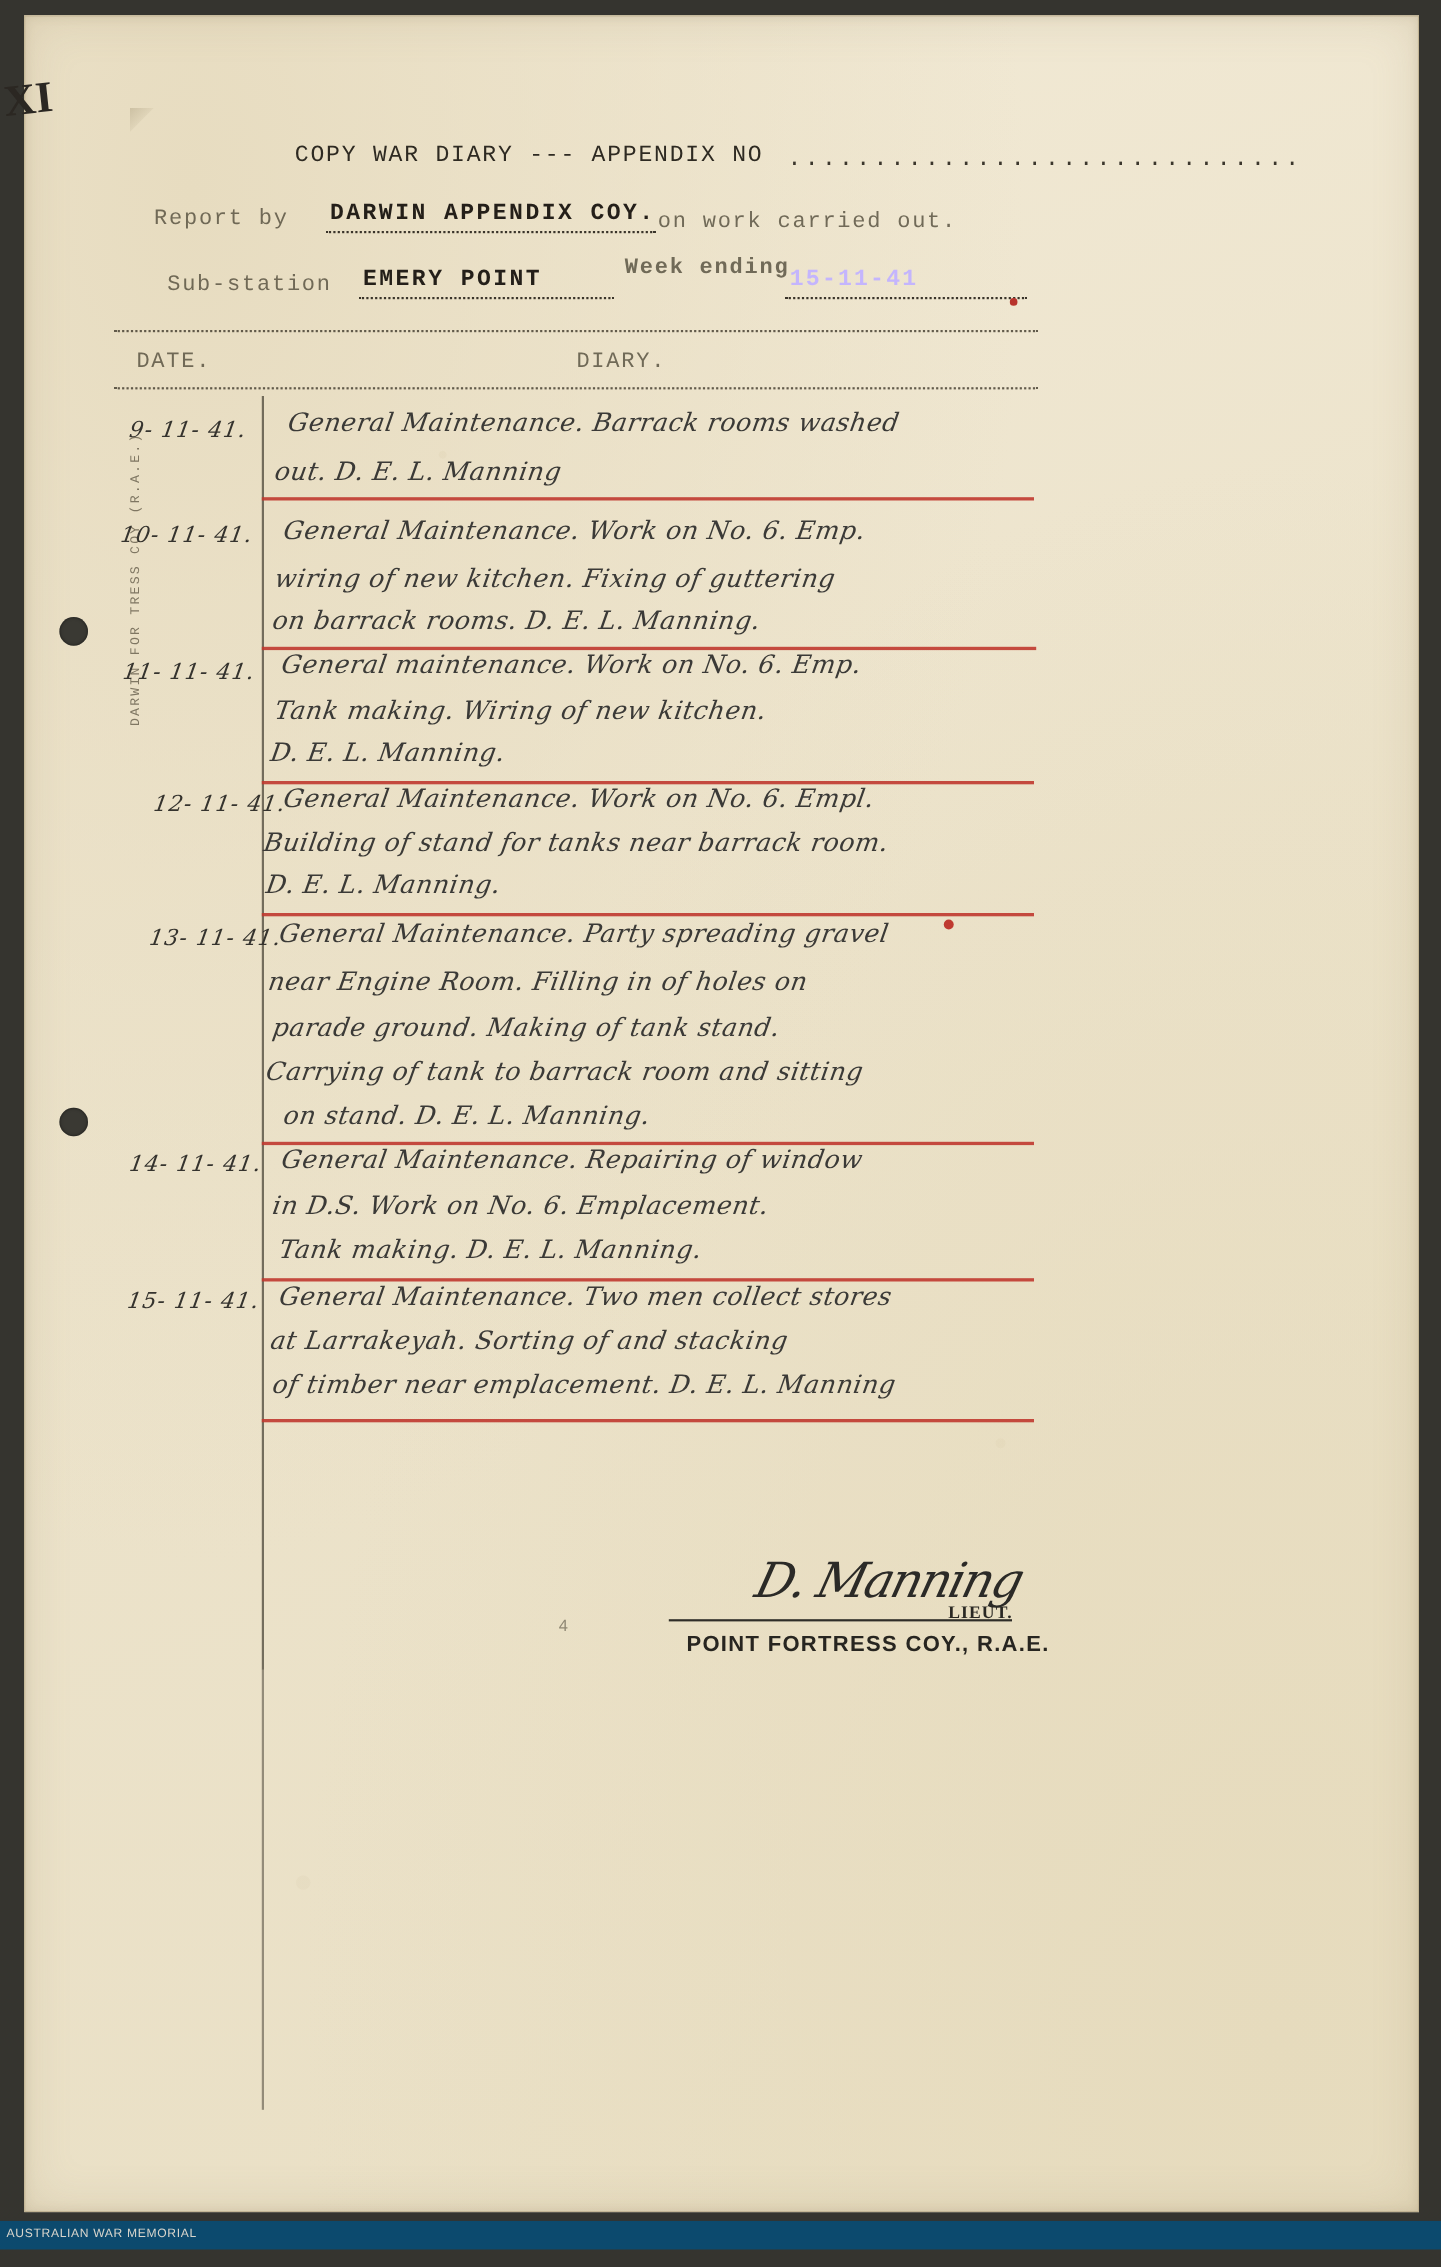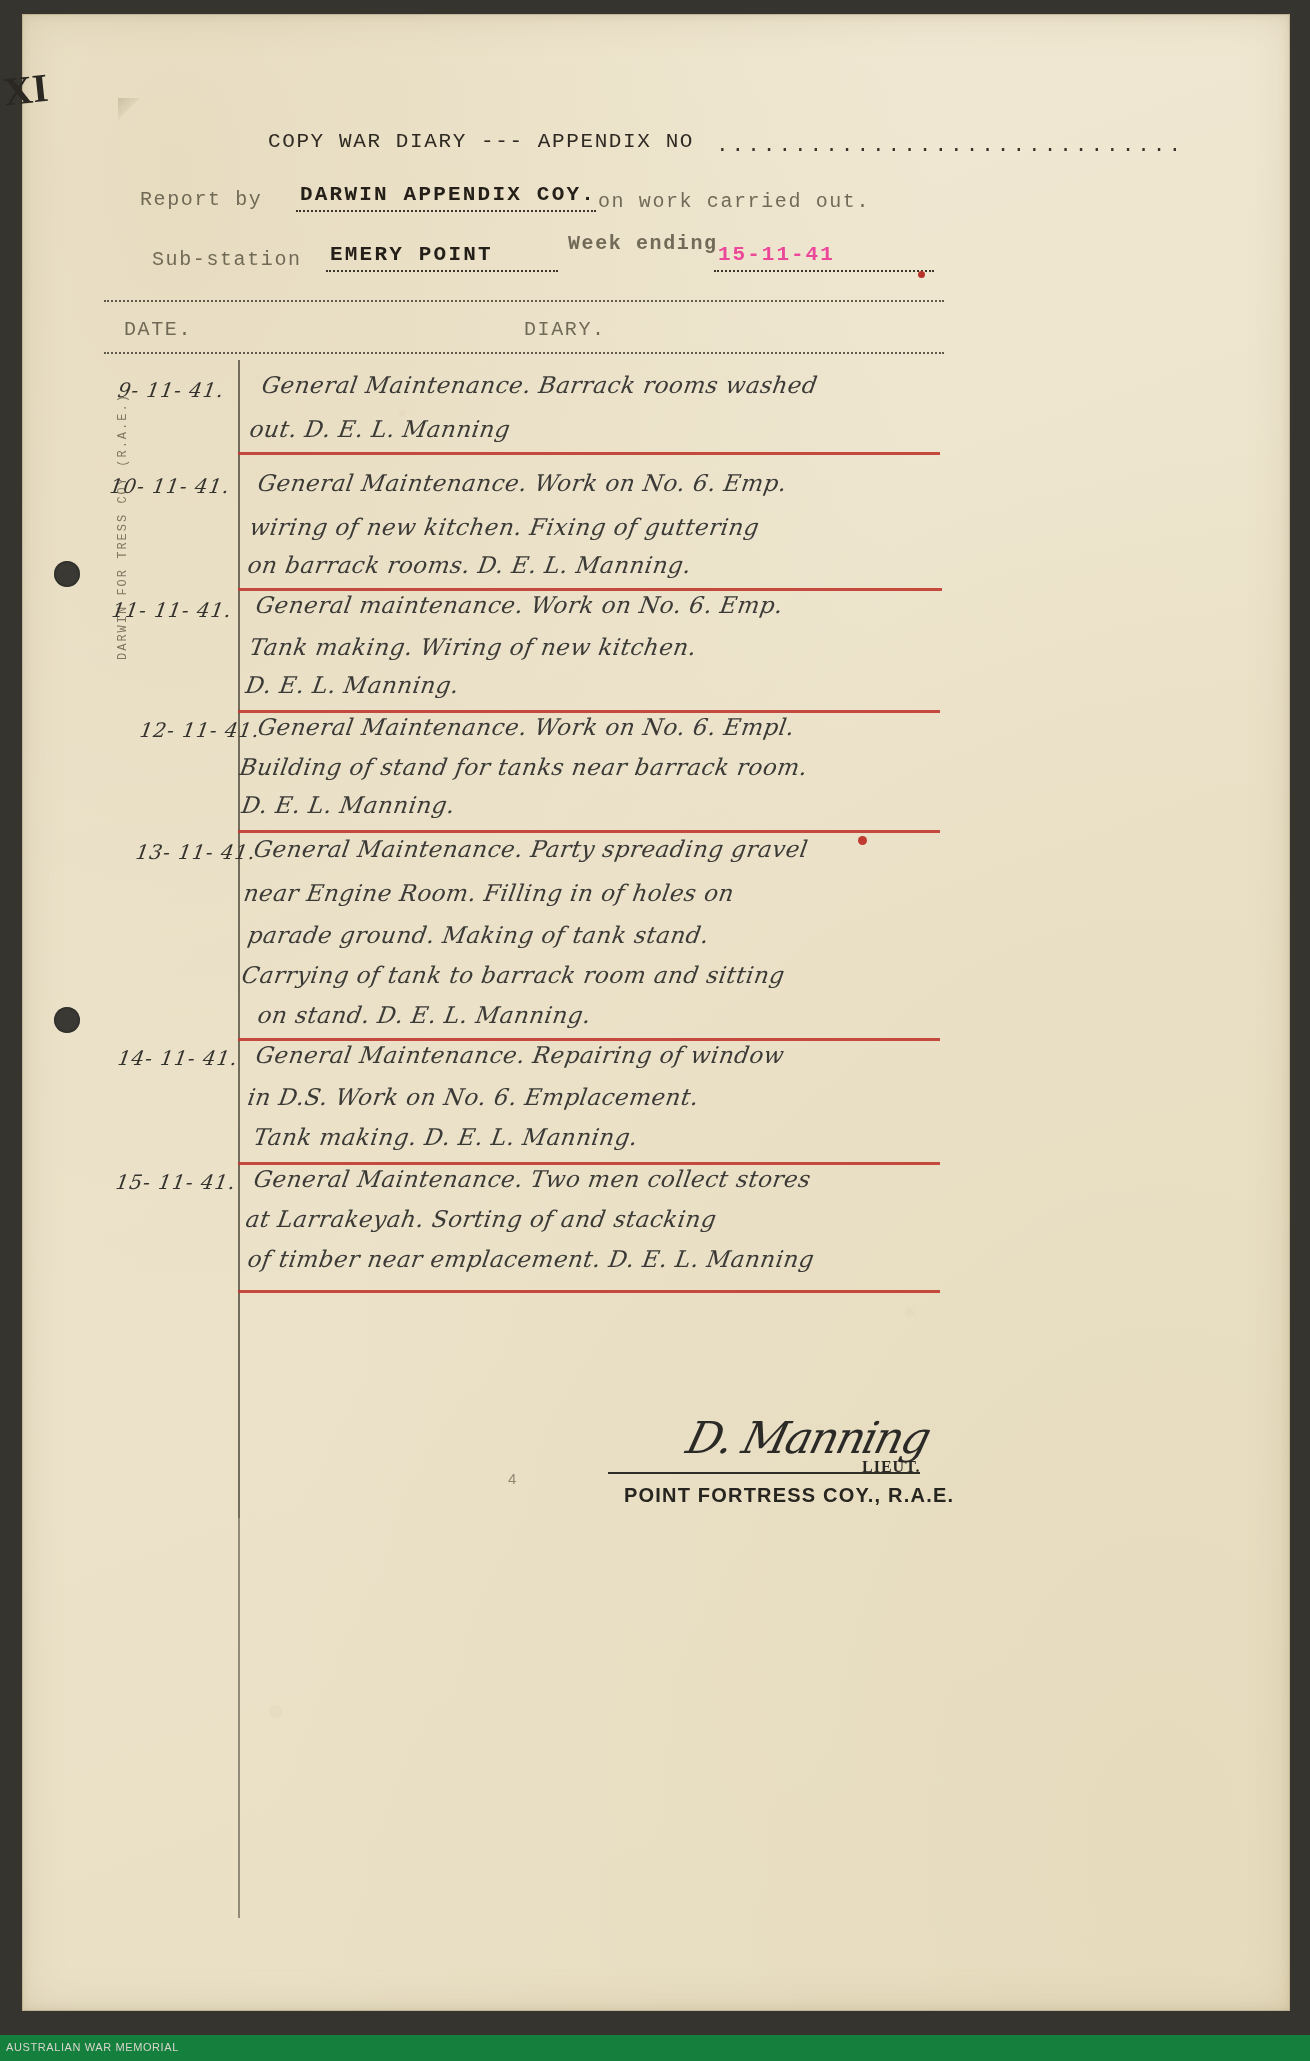--- a/index.html
+++ b/index.html
@@ -117,21 +117,21 @@
     left: 330px; top: 243px; font-size: 21px; font-weight: 700;
     letter-spacing: 2.2px; color: #241f19;
   }
   .hdr-station-underline {
     position: absolute; left: 326px; top: 270px; width: 232px; height: 0;
     border-bottom: 2px dotted #3a342a;
   }
   .hdr-weekending { left: 568px; top: 232px; font-size: 20px; font-weight: bold; }
   .hdr-weekdate {
     left: 718px; top: 243px; font-size: 21px; font-weight: 700;
-    letter-spacing: 2px; color: #ec4899;
+    letter-spacing: 2px; color: #c4b5fd;
   }
   .hdr-weekdate-underline {
     position: absolute; left: 714px; top: 270px; width: 220px; height: 0;
     border-bottom: 2px dotted #3a342a;
   }
 
   .dotrule {
     position: absolute;
     left: 104px;
     width: 840px;
@@ -262,24 +262,24 @@
     top: 1470px;
     font-size: 15px;
     color: #6b6453;
     opacity: .7;
   }
 
   
   .credit-bar {
     position: absolute;
     left: 0;
-    bottom: 0;
+    bottom: 16px;
     width: 1310px;
     height: 26px;
-    background: #15803d;
+    background: #0c4a6e;
   }
   .credit-left {
     position: absolute;
     left: 6px;
     top: 6px;
     font-size: 11px;
     letter-spacing: .6px;
     color: #d8d5cc;
   }
   .credit-right {

